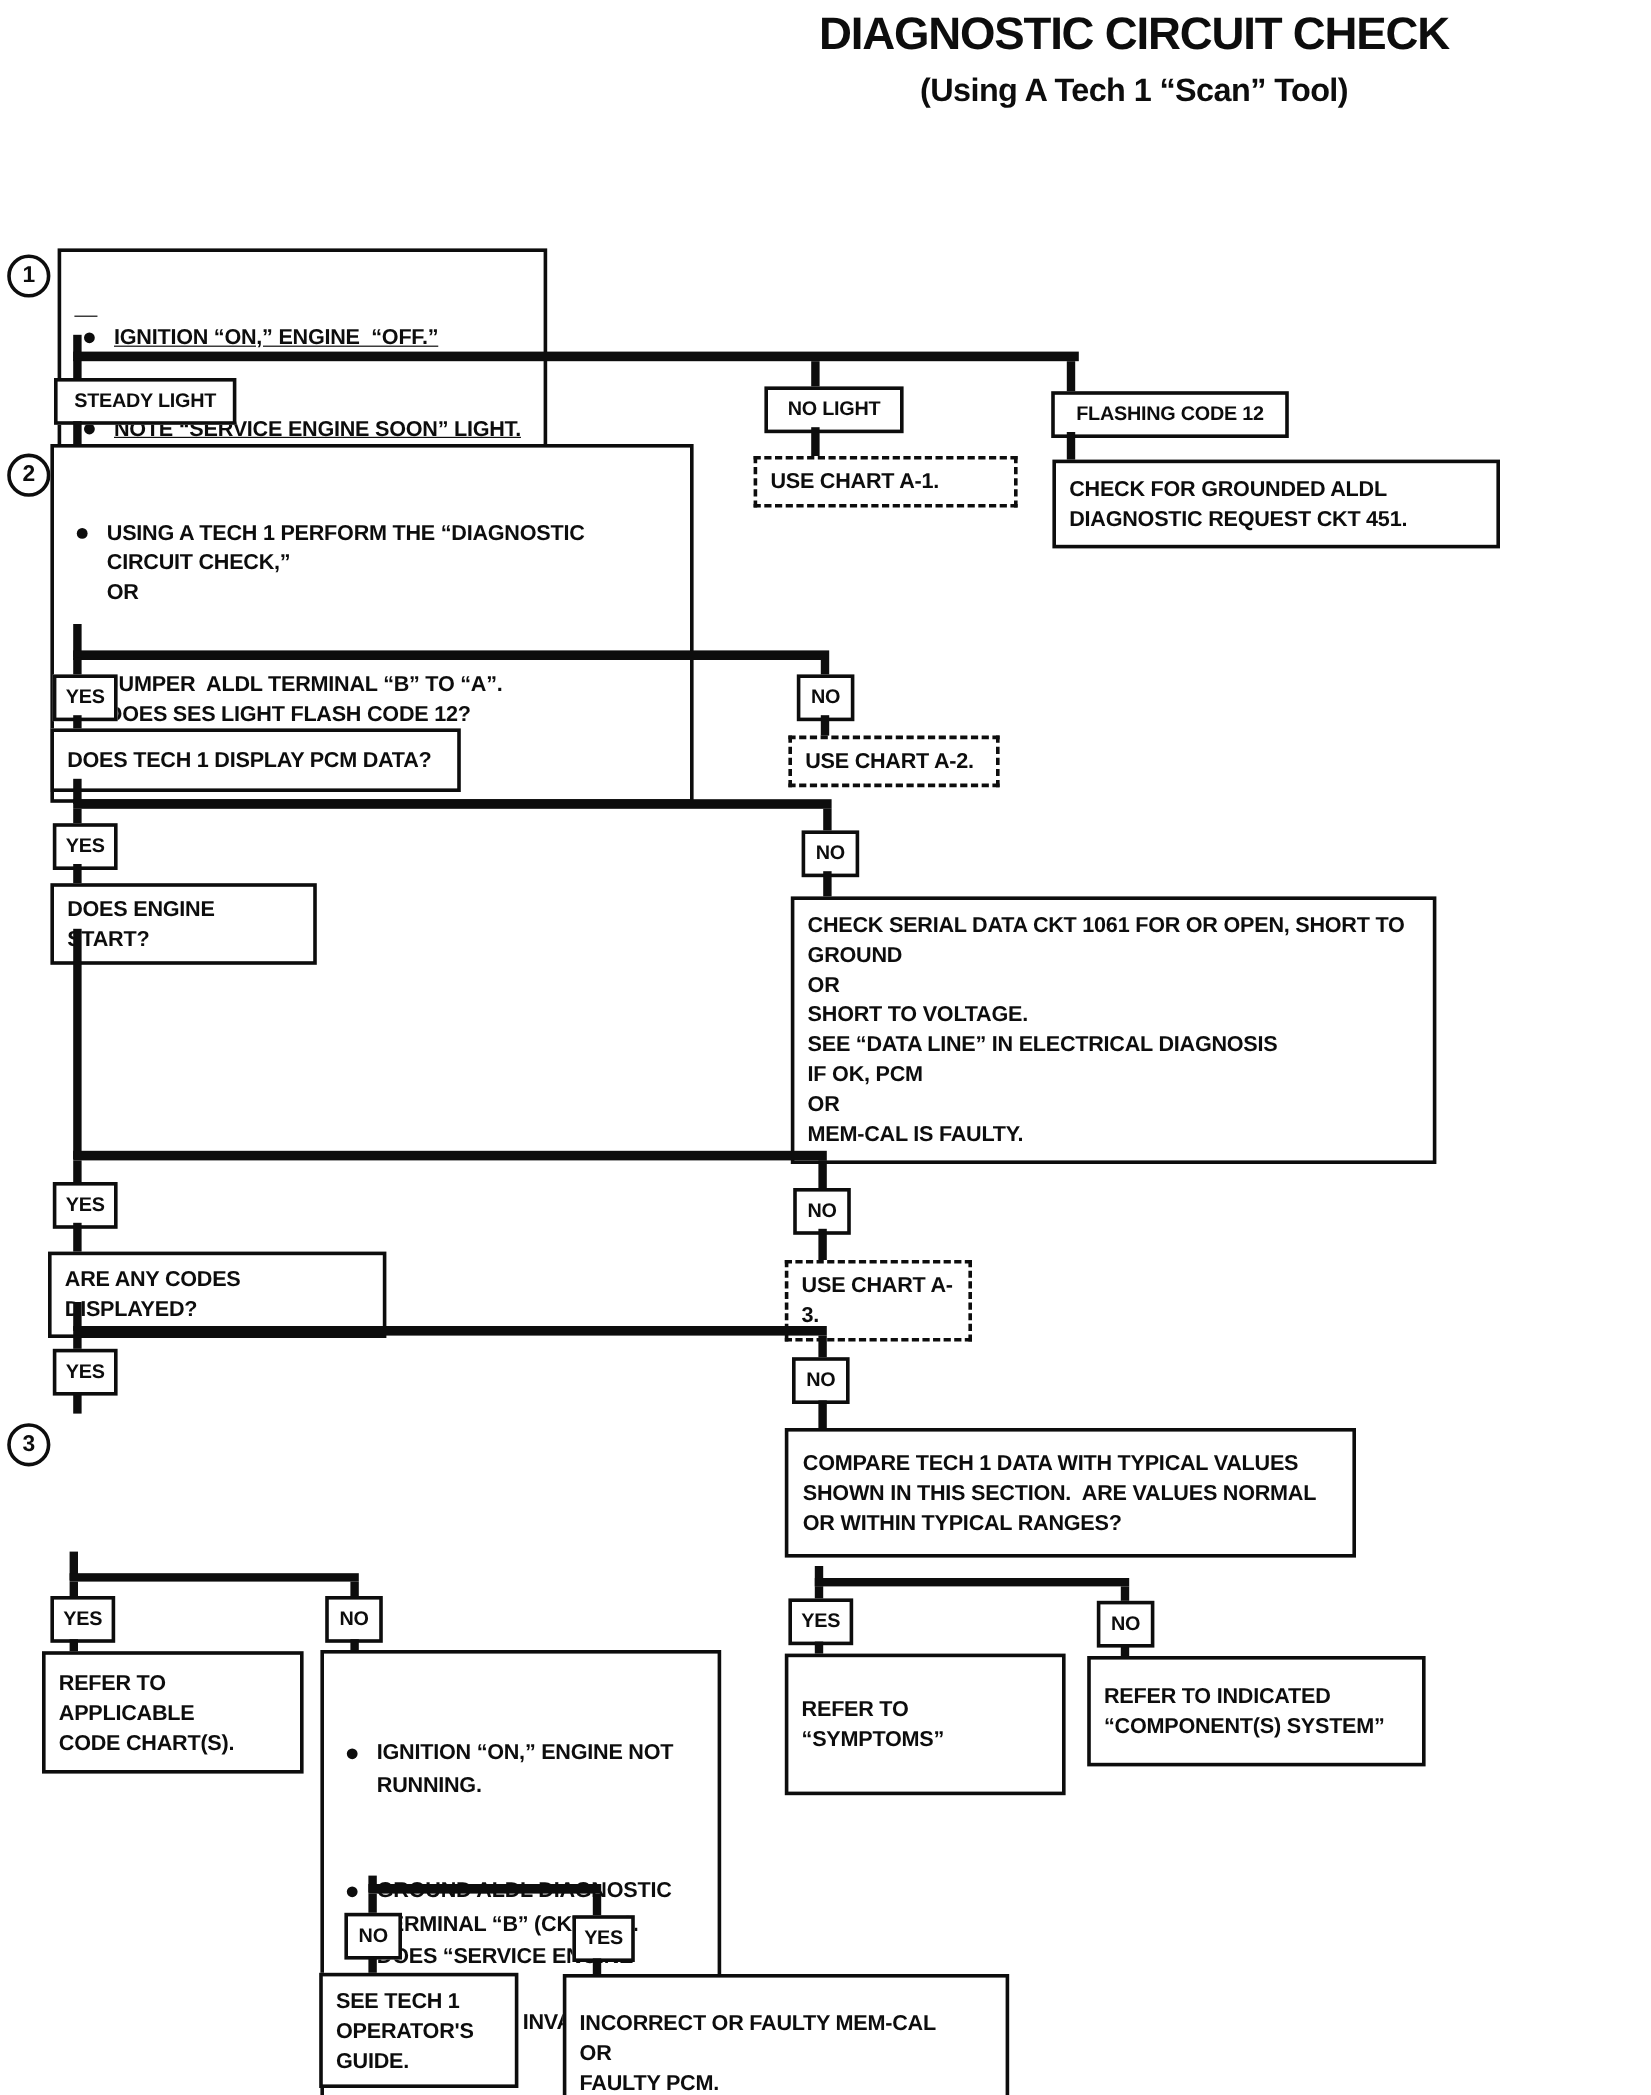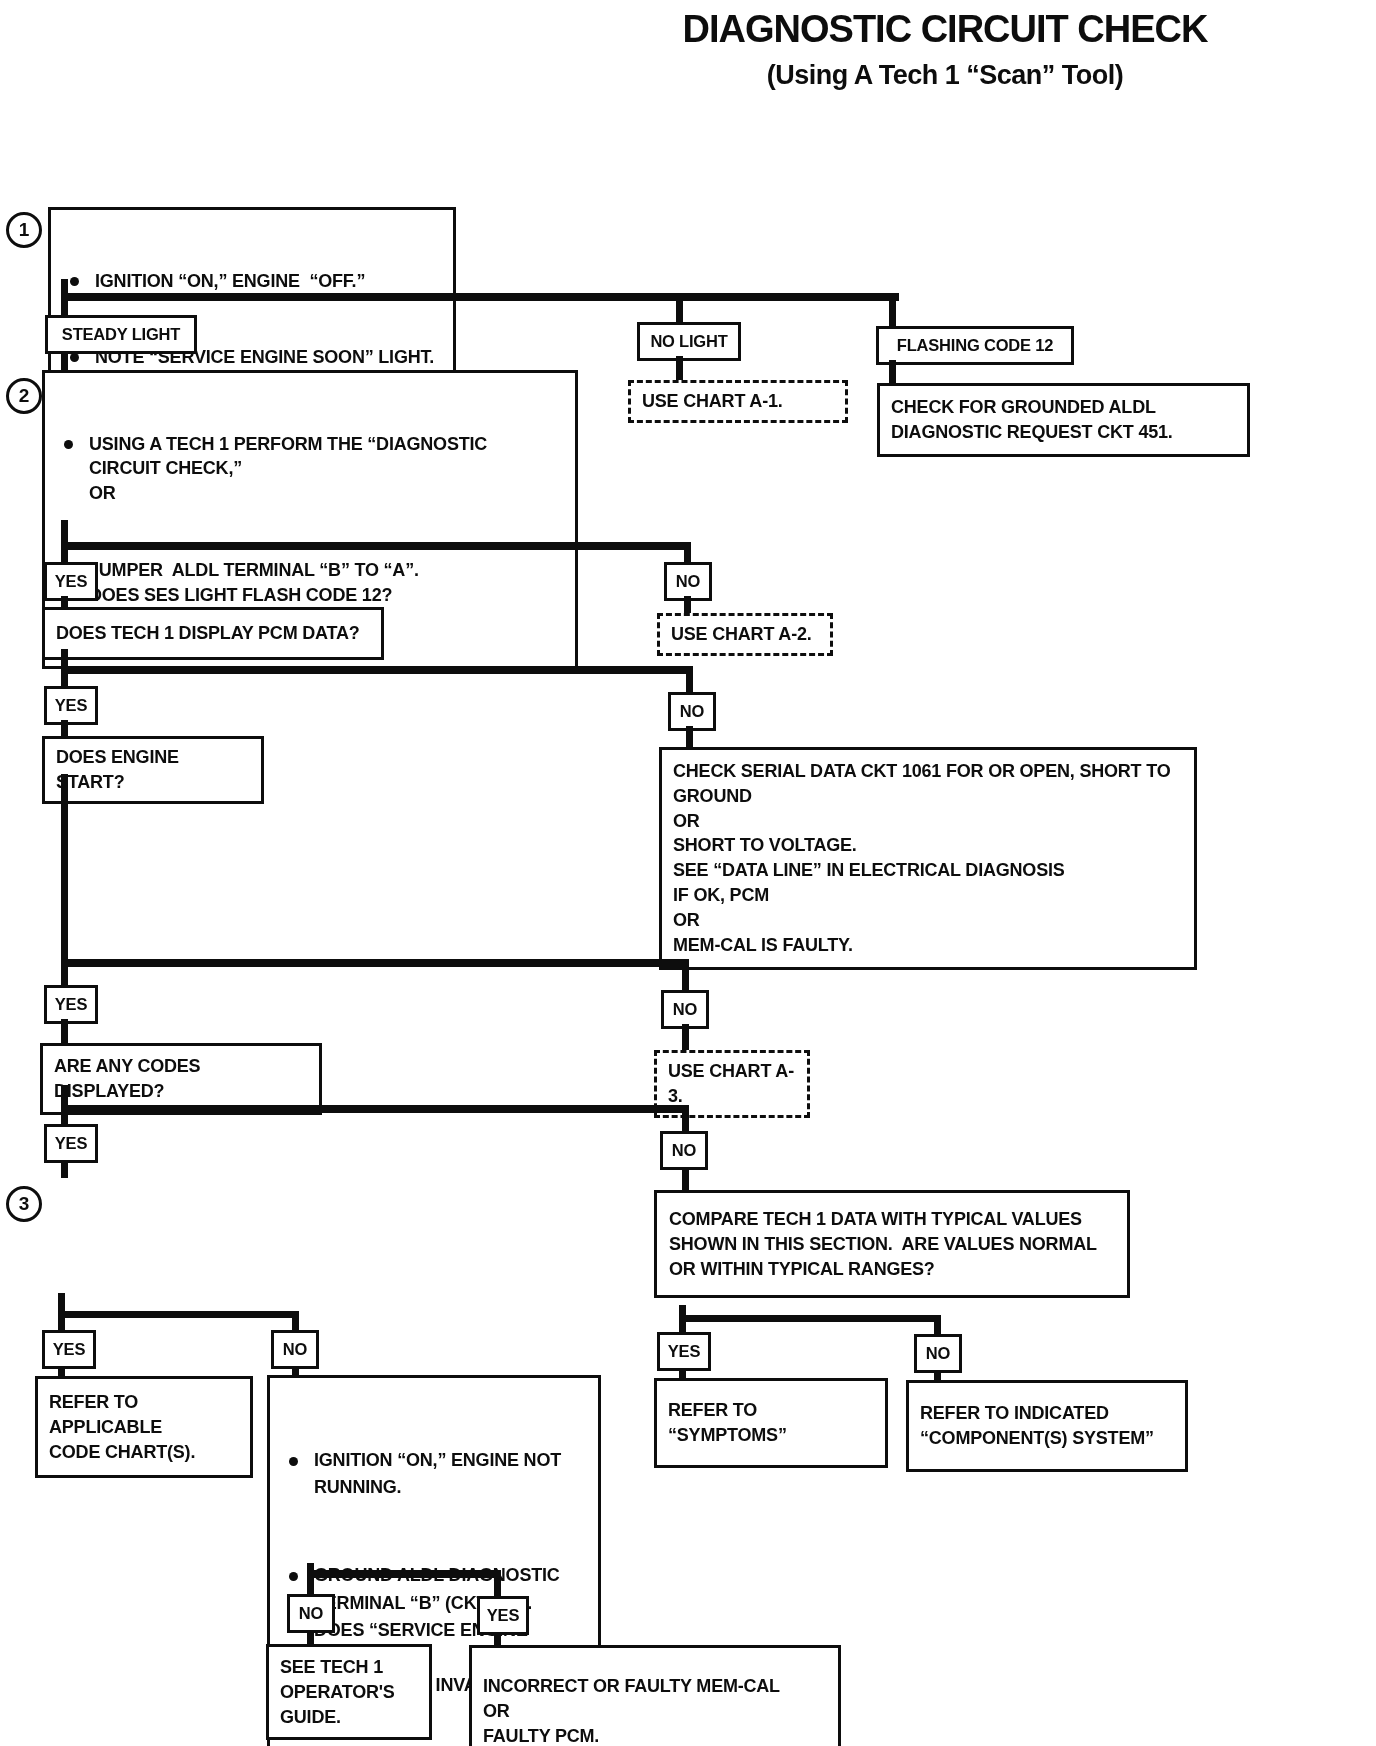--- a/index.html
+++ b/index.html
@@ -41,27 +41,27 @@
 
 <div id="page">
 
   <div class="title">DIAGNOSTIC CIRCUIT CHECK</div>
   <div class="subtitle">(Using A Tech 1 “Scan” Tool)</div>
 
   <div class="circle" style="left:6px;top:212px;">1</div>
   <div class="circle" style="left:6px;top:378px;">2</div>
   <div class="circle" style="left:6px;top:1186px;">3</div>
 
-  <div class="box" style="left:48px;top:207px;width:408px;">
+  <div class="box" style="left:48px;top:207px;width:408px;text-decoration:underline;">
     <div class="brow"><span class="dot"></span><span class="btxt">IGNITION “ON,” ENGINE  “OFF.”</span></div>
     <div class="brow"><span class="dot"></span><span class="btxt">NOTE “SERVICE ENGINE SOON” LIGHT.</span></div>
   </div>
 
   <div class="box small" style="left:45px;top:315px;width:152px;">STEADY LIGHT</div>
-  <div class="box small" style="left:637px;top:322px;width:104px;">NO LIGHT</div>
+  <div class="box small" style="left:637px;top:322px;width:116px;">NO LIGHT</div>
   <div class="box small" style="left:876px;top:326px;width:198px;">FLASHING CODE 12</div>
 
   <div class="box dashed" style="left:628px;top:380px;width:220px;padding:6px 11px;">USE CHART A-1.</div>
   <div class="box" style="left:877px;top:383px;width:373px;">CHECK FOR GROUNDED ALDL
 DIAGNOSTIC REQUEST CKT 451.</div>
 
   <div class="box" style="left:42px;top:370px;width:536px;min-height:150px;">
     <div class="brow"><span class="dot"></span><span class="btxt">USING A TECH 1 PERFORM THE “DIAGNOSTIC
 CIRCUIT CHECK,”
 OR</span></div>
@@ -111,21 +111,21 @@
 
   <div class="box roomy" style="left:267px;top:1375px;width:334px;min-height:190px;padding:14px 11px;">
     <div class="brow"><span class="dot" style="margin-top:10px;"></span><span class="btxt">IGNITION “ON,” ENGINE NOT
 RUNNING.</span></div>
     <div class="brow" style="margin-top:6px;"><span class="dot" style="margin-top:10px;"></span><span class="btxt">GROUND ALDL DIAGNOSTIC
 TERMINAL “B” (CKT 451).
 DOES “SERVICE ENGINE SOON”
 LIGHT FLASH INVALID CODE?</span></div>
   </div>
 
-  <div class="box" style="left:654px;top:1378px;width:234px;min-height:62px;padding:17px 11px;">REFER TO “SYMPTOMS”</div>
+  <div class="box" style="left:654px;top:1378px;width:234px;min-height:62px;padding:31px 11px;">REFER TO “SYMPTOMS”</div>
   <div class="box" style="left:906px;top:1380px;width:282px;min-height:92px;padding:18px 11px;">REFER TO INDICATED
 “COMPONENT(S) SYSTEM”</div>
 
   <div class="box small" style="left:287px;top:1594px;width:48px;">NO</div>
   <div class="box small" style="left:477px;top:1596px;width:52px;">YES</div>
 
   <div class="box" style="left:266px;top:1644px;width:166px;padding:8px 11px;">SEE TECH 1
 OPERATOR'S
 GUIDE.</div>
   <div class="box" style="left:469px;top:1645px;width:372px;padding:26px 11px;">INCORRECT OR FAULTY MEM-CAL

